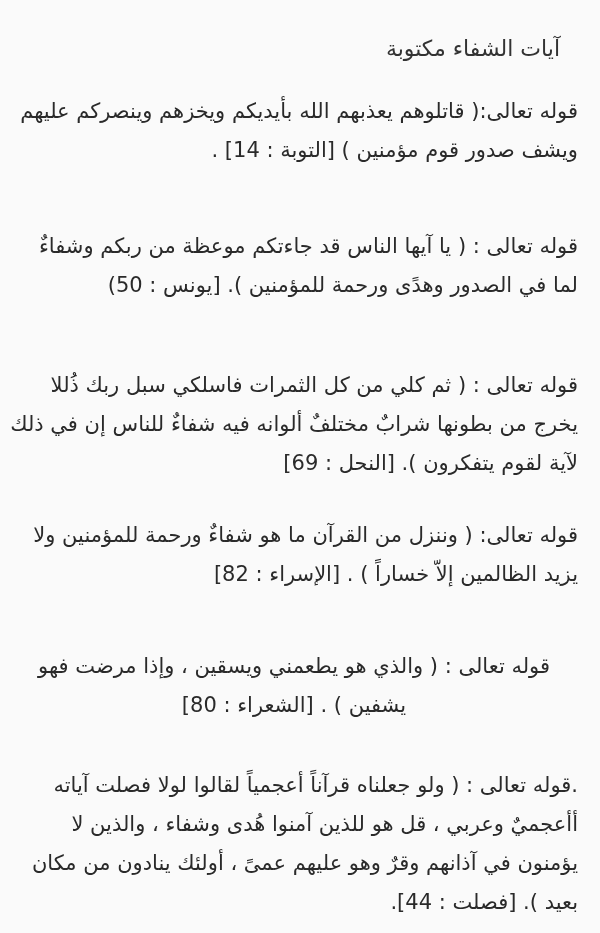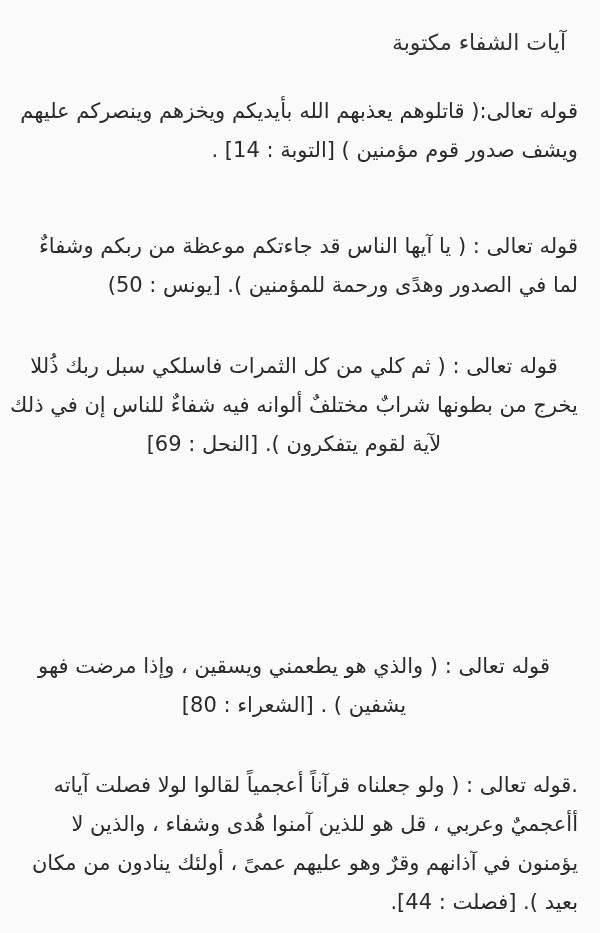--- a/index.html
+++ b/index.html
@@ -21,21 +21,21 @@
     height: 933px;
     box-sizing: border-box;
     padding: 0 22px 0 10px;
   }
   .title {
     position: absolute;
     right: 22px;
     top: 14px;
     font-size: 22px;
     line-height: 34px;
-    margin: 12px;
+    margin: 18px;
     font-weight: normal;
     color: #333;
     text-align: center;
   }
   .verse {
     position: absolute;
     right: 22px;
     left: 10px;
     font-size: 21px;
     line-height: 39px;
@@ -45,16 +45,17 @@
   }
 </style>
 </head>
 <body>
 
 <div class="page">
   <h1 class="title">آيات الشفاء مكتوبة</h1>
 
   <p class="verse" style="top:92px;">قوله تعالى:( قاتلوهم يعذبهم الله بأيديكم ويخزهم وينصركم عليهم ويشف صدور قوم مؤمنين ) [التوبة : 14] .</p>
   <p class="verse" style="top:227px;">قوله تعالى : ( يا آيها الناس قد جاءتكم موعظة من ربكم وشفاءٌ لما في الصدور وهدًى ورحمة للمؤمنين ). [يونس : 50)</p>
-  <p class="verse" style="top:347px;text-align:center;">قوله تعالى : ( ثم كلي من كل الثمرات فاسلكي سبل ربك ذُللا يخرج من بطونها شرابٌ مختلفٌ ألوانه فيه شفاءٌ للناس إن في ذلك لآية لقوم يتفكرون ). [النحل : 69]</p>
+  <p class="verse" style="top:366px;">قوله تعالى : ( ثم كلي من كل الثمرات فاسلكي سبل ربك ذُللا يخرج من بطونها شرابٌ مختلفٌ ألوانه فيه شفاءٌ للناس إن في ذلك لآية لقوم يتفكرون ). [النحل : 69]</p>
+  <p class="verse" style="top:516px;">قوله تعالى: ( وننزل من القرآن ما هو شفاءٌ ورحمة للمؤمنين ولا يزيد الظالمين إلاّ خساراً ) . [الإسراء : 82]</p>
   <p class="verse" style="top:647px;text-align:center;">قوله تعالى : ( والذي هو يطعمني ويسقين ، وإذا مرضت فهو يشفين ) . [الشعراء : 80]</p>
   <p class="verse" style="top:766px;">.قوله تعالى : ( ولو جعلناه قرآناً أعجمياً لقالوا لولا فصلت آياته أأعجميٌ وعربي ، قل هو للذين آمنوا هُدى وشفاء ، والذين لا يؤمنون في آذانهم وقرٌ وهو عليهم عمىً ، أولئك ينادون من مكان بعيد ). [فصلت : 44].</p>
 </div>
 
 </body></html>

